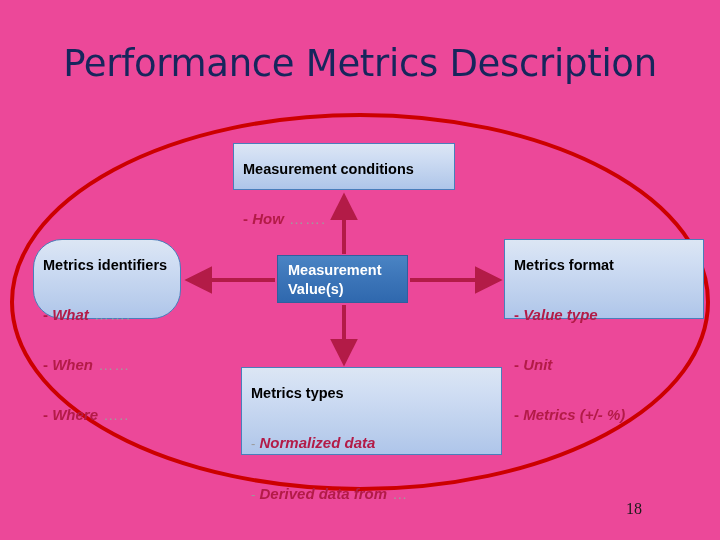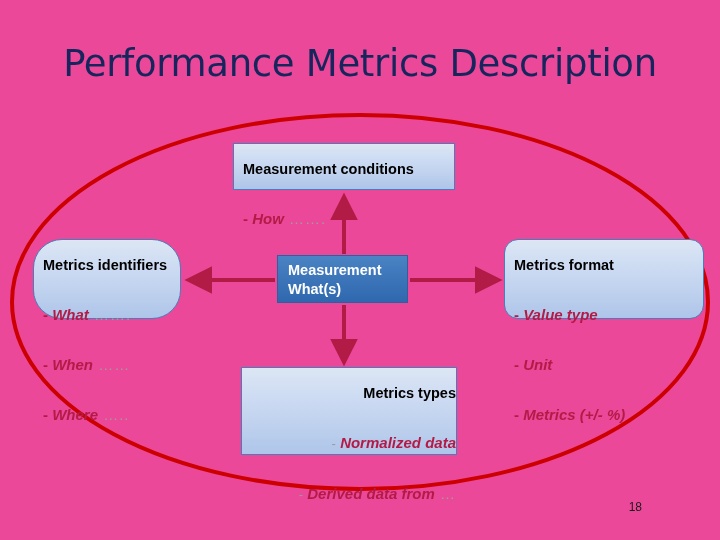--- a/index.html
+++ b/index.html
@@ -97,28 +97,26 @@
     top: 239px;
     width: 148px;
     height: 80px;
     border-radius: 29px;
   }
   #box-format {
     left: 504px;
     top: 239px;
     width: 200px;
     height: 80px;
-    border-radius: 14px;
   }
   #box-types {
     left: 241px;
     top: 367px;
-    width: 216px;
+    width: 261px;
     height: 88px;
-    text-align: right;
   }
 
   
   #box-center {
     position: absolute;
     left: 277px;
     top: 255px;
     width: 131px;
     height: 48px;
     box-sizing: border-box;
@@ -133,22 +131,22 @@
     color: #ffffff;
     line-height: 19px;
     white-space: nowrap;
   }
 
   
   #page-number {
     position: absolute;
     right: 78px;
     top: 500px;
-    font-family: Liberation Sans, sans-serif;
-    font-size: 12px;
+    font-family: Liberation Serif, serif;
+    font-size: 16px;
     color: #1a1a1a;
   }
 </style>
 </head>
 <body>
 
 <div id="slide">
 
   <div id="slide-title">Performance Metrics Description</div>
 
@@ -191,21 +189,21 @@
       <span>When</span><span class="dots"> ……</span>
     </div>
     <div class="box-line">
       <span class="dash-red">-</span>
       <span>Where</span><span class="dots"> …..</span>
     </div>
   </div>
 
   <div id="box-center">
     <div class="center-line">Measurement</div>
-    <div class="center-line">What(s)</div>
+    <div class="center-line">Value(s)</div>
   </div>
 
   <div class="box" id="box-format">
     <div class="box-title">Metrics format</div>
     <div class="box-line">
       <span class="dash-red">-</span>
       <span>Value type</span><span class="dots"></span>
     </div>
     <div class="box-line">
       <span class="dash-red">-</span>

